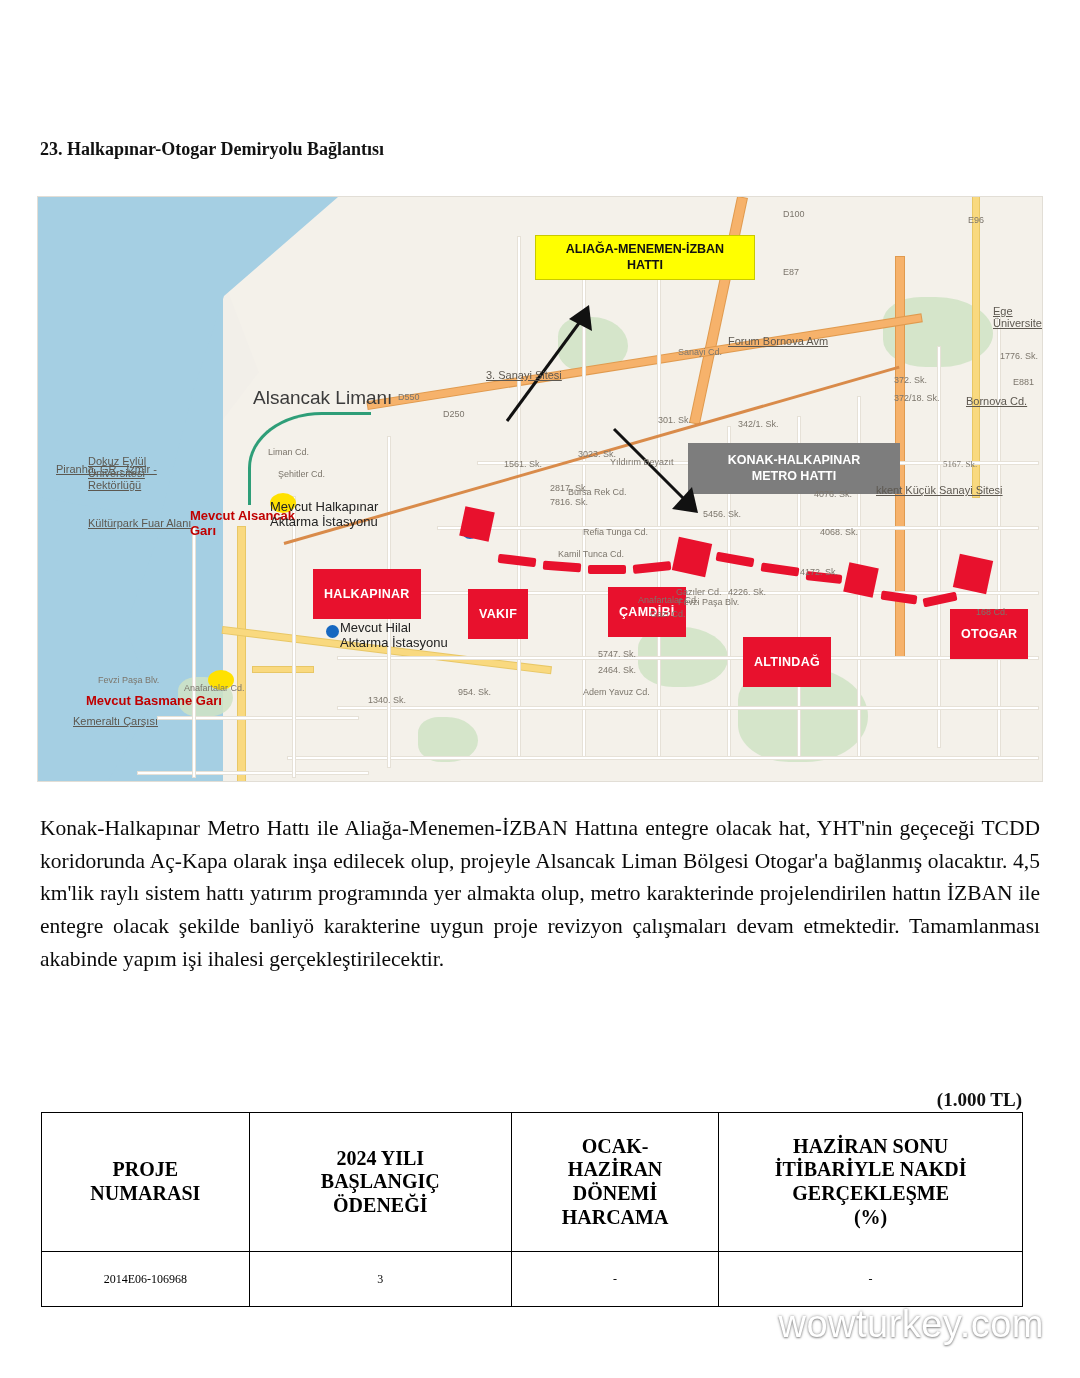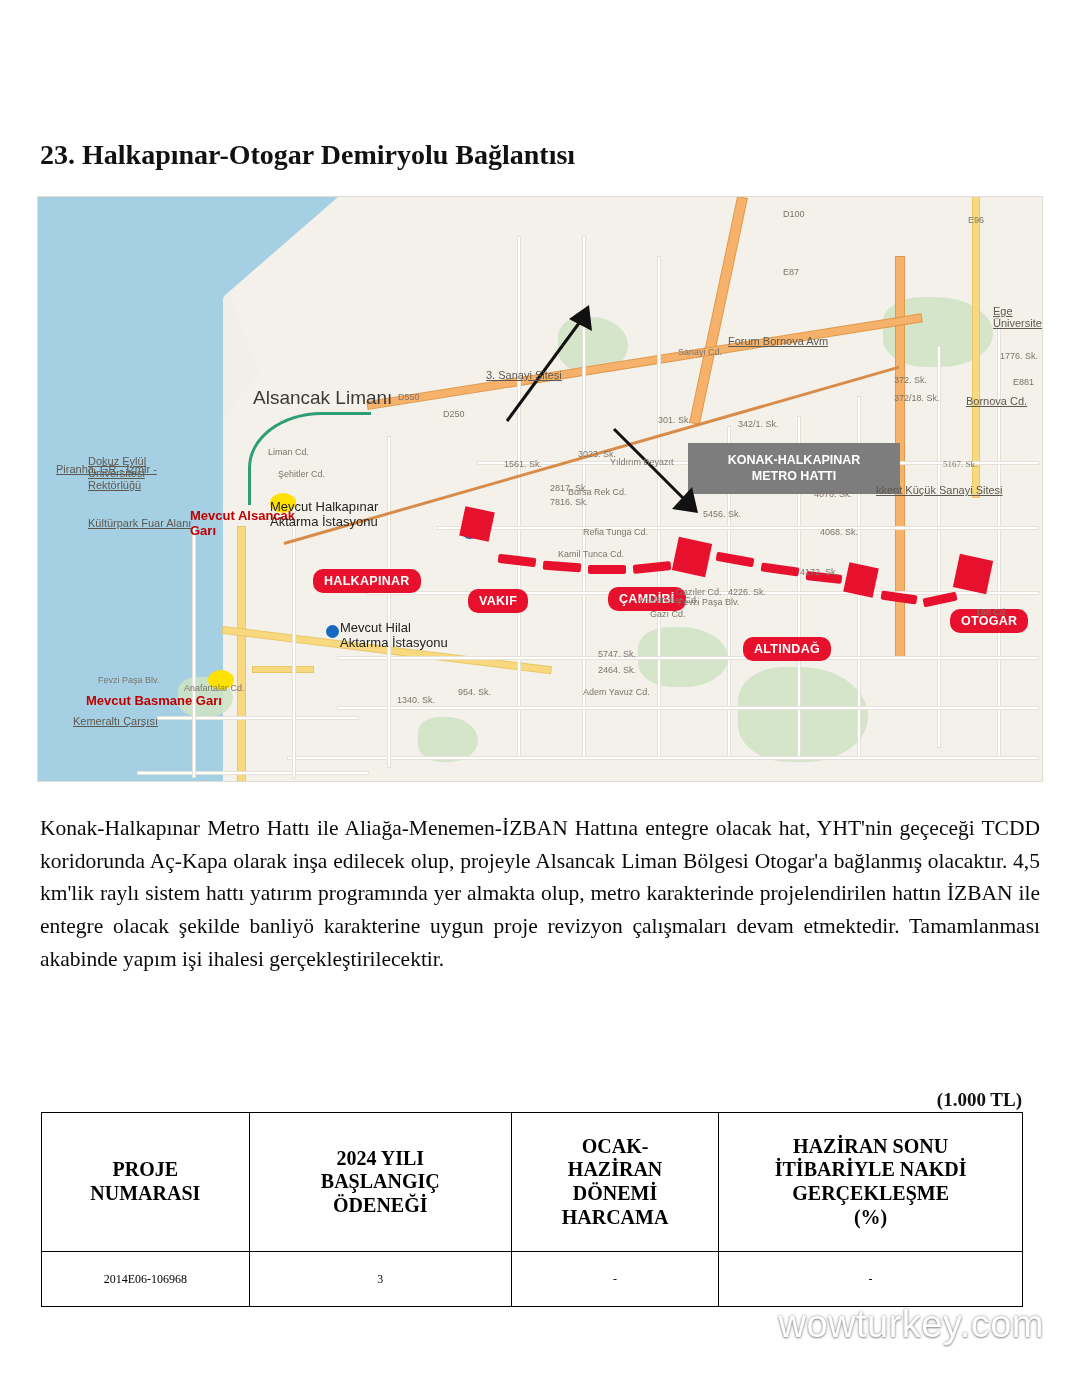--- a/index.html
+++ b/index.html
@@ -28,21 +28,21 @@
     font-family: "Liberation Serif", serif;
     font-size: 20px;
     color: #8b2a2a;
     letter-spacing: 0.2px;
   }
   .section-title {
     position: absolute;
     top: 139px;
     left: 40px;
     font-family: "Liberation Serif", serif;
-    font-size: 28px;
+    font-size: 18px;
     font-weight: bold;
     color: #111111;
   }
   
   .map-figure {
     position: absolute;
     top: 196px;
     left: 37px;
     width: 1006px;
     height: 586px;
@@ -163,24 +163,23 @@
     text-align: center;
     white-space: pre-line;
   }
   .station-tag {
     position: absolute;
     background: #e8112d;
     color: #ffffff;
     font-family: "Liberation Sans", sans-serif;
     font-size: 12.5px;
     font-weight: bold;
-    padding: 5px 11px;
+    padding: 18px 11px;
     white-space: nowrap;
     letter-spacing: .3px;
-    border-radius: 10px;
   }
   .sq {
     position: absolute;
     background: #e8112d;
     transform: rotate(12deg);
   }
   .dash-seg {
     position: absolute;
     height: 9px;
     background: #e8112d;
@@ -341,20 +340,22 @@
     <div class="dash-seg" style="left:595px; top:366px; width:38px; transform:rotate(-6deg);"></div>
     <div class="sq" style="left:637px; top:343px; width:34px; height:34px;"></div>
     <div class="dash-seg" style="left:678px; top:358px; width:38px; transform:rotate(10deg);"></div>
     <div class="dash-seg" style="left:723px; top:368px; width:38px; transform:rotate(8deg);"></div>
     <div class="dash-seg" style="left:768px; top:376px; width:36px; transform:rotate(6deg);"></div>
     <div class="sq" style="left:808px; top:368px; width:30px; height:30px;"></div>
     <div class="dash-seg" style="left:843px; top:396px; width:36px; transform:rotate(8deg);"></div>
     <div class="dash-seg" style="left:885px; top:398px; width:34px; transform:rotate(-12deg);"></div>
     <div class="sq" style="left:918px; top:360px; width:34px; height:34px;"></div>
 
+    <div class="callout-yellow" style="left:497px; top:38px; width:198px;">ALIAĞA-MENEMEN-İZBAN
+HATTI</div>
     <div class="arrow" style="position:absolute; left:455px; top:100px;">
       <svg width="110" height="130" viewBox="0 0 110 130">
         <line x1="14" y1="124" x2="92" y2="18" stroke="#111" stroke-width="3"></line>
         <polygon points="96,8 99,34 76,22" fill="#111"></polygon>
       </svg>
     </div>
 
     <div class="callout-gray" style="left:650px; top:246px; width:188px;">KONAK-HALKAPINAR
 METRO  HATTI</div>
     <div class="arrow" style="position:absolute; left:572px; top:228px;">
@@ -416,21 +417,21 @@
     <div class="map-label" style="left:700px; top:222px;">342/1. Sk.</div>
     <div class="map-label" style="left:665px; top:312px;">5456. Sk.</div>
     <div class="map-label" style="left:782px; top:330px;">4068. Sk.</div>
     <div class="map-label" style="left:762px; top:370px;">4172. Sk.</div>
     <div class="map-label" style="left:690px; top:390px;">4226. Sk.</div>
     <div class="map-label" style="left:776px; top:292px;">4076. Sk.</div>
     <div class="map-label" style="left:905px; top:262px;font-family:Liberation Serif, serif;">5167. Sk.</div>
     <div class="map-label" style="left:560px; top:452px;">5747. Sk.</div>
     <div class="map-label" style="left:560px; top:468px;">2464. Sk.</div>
     <div class="map-label" style="left:545px; top:490px;">Adem Yavuz Cd.</div>
-    <div class="map-label" style="left:330px; top:498px;margin-left:29px;">1340. Sk.</div>
+    <div class="map-label" style="left:330px; top:498px;">1340. Sk.</div>
     <div class="map-label" style="left:420px; top:490px;">954. Sk.</div>
     <div class="map-label" style="left:938px; top:410px;">168 Cd.</div>
     <div class="map-label" style="left:745px; top:12px;">D100</div>
     <div class="map-label" style="left:745px; top:70px;">E87</div>
     <div class="map-label" style="left:975px; top:180px;">E881</div>
     <div class="map-label" style="left:930px; top:18px;">E96</div>
     <div class="map-label" style="left:360px; top:195px;">D550</div>
     <div class="map-label" style="left:405px; top:212px;">D250</div>
   </div>
 

